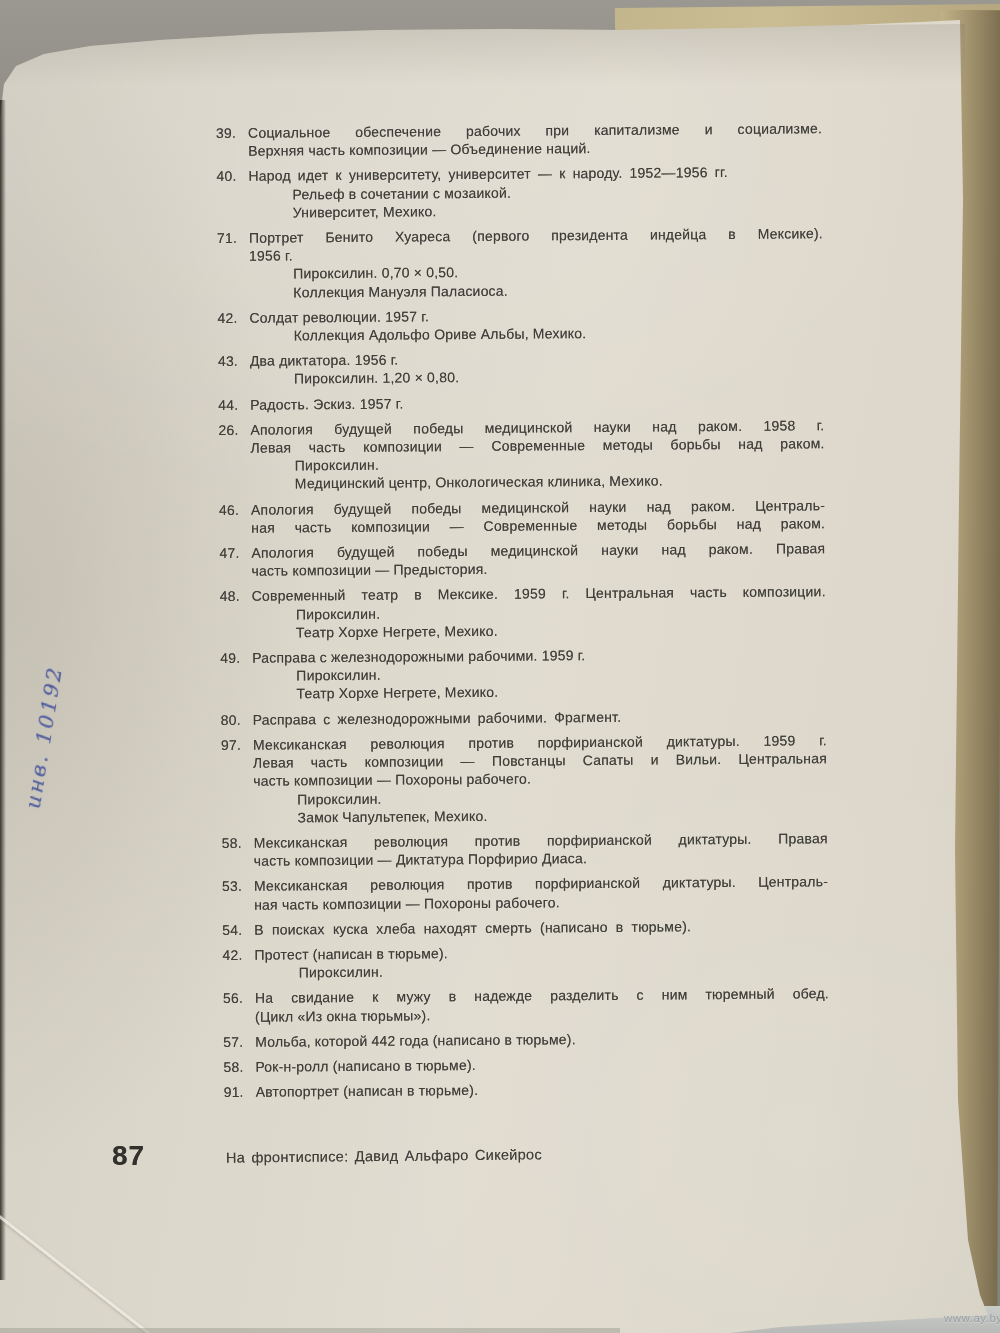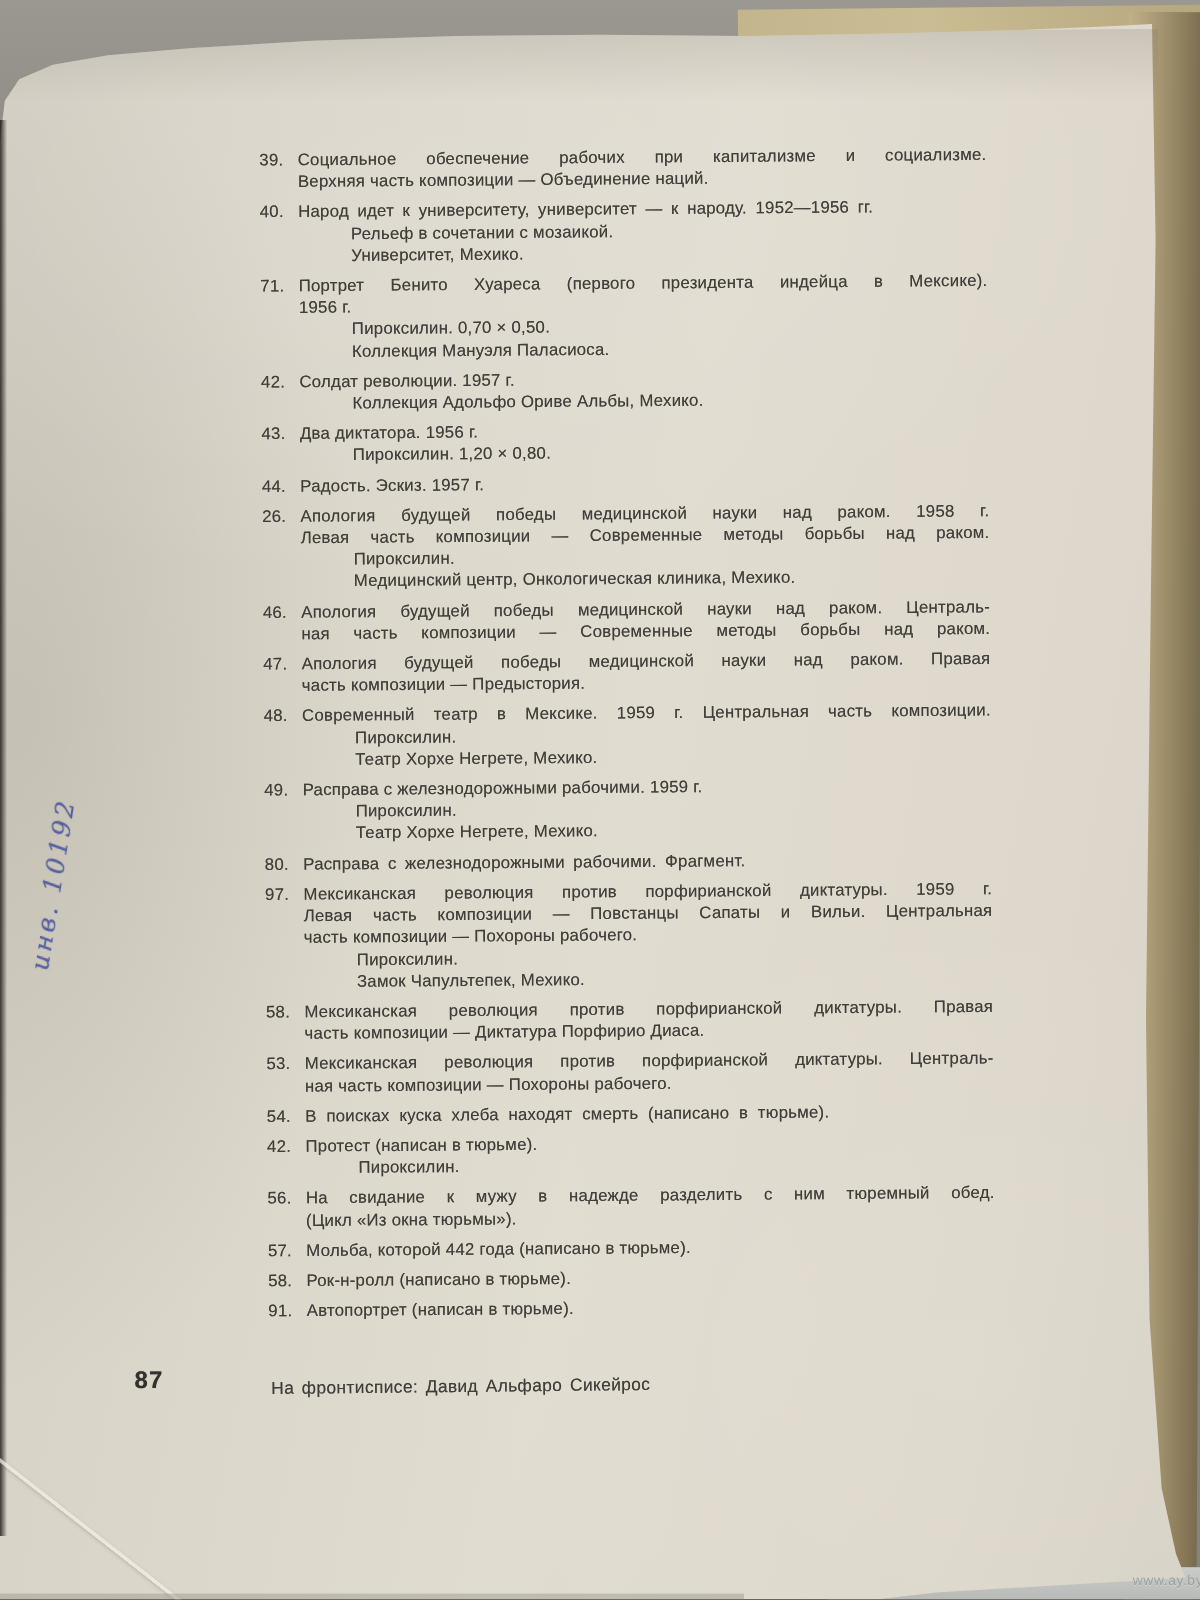--- a/index.html
+++ b/index.html
@@ -85,21 +85,21 @@
   .line.ind1{padding-left:44px;}
 
   .footer-note{
     position:absolute;left:226px;top:1148px;z-index:4;
     color:#3f3e39;font-size:14.5px;letter-spacing:0.3px;word-spacing:2px;
     transform:rotate(-0.6deg);
     text-shadow:0 0 0.5px rgba(63,62,57,0.65);
   }
   .page-number{
     position:absolute;left:112px;top:1140px;z-index:4;
-    color:#32312d;font-size:20px;font-weight:700;letter-spacing:1px;
+    color:#32312d;font-size:28px;font-weight:700;letter-spacing:1px;
     text-shadow:0 0 0.6px rgba(50,49,45,0.7);
   }
   .margin-note{
     position:absolute;left:44px;top:737px;z-index:4;
     transform:translate(-50%,-50%) rotate(-81deg);
     font-family:"DejaVu Serif", serif;font-style:italic;
     color:#41509b;font-size:21px;letter-spacing:2.5px;white-space:nowrap;
     opacity:0.85;text-shadow:0 0 0.8px rgba(65,80,155,0.6);
     filter:blur(0.2px);
   }

